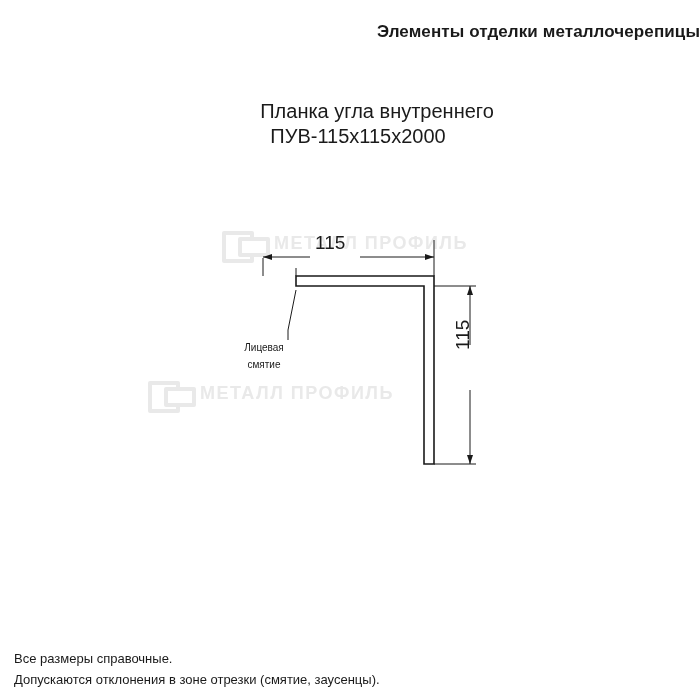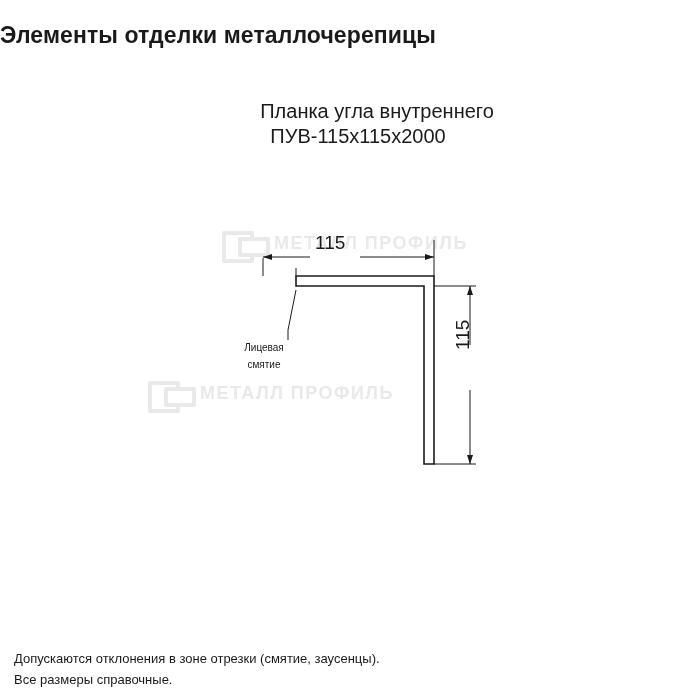--- a/index.html
+++ b/index.html
@@ -22,22 +22,22 @@
     width: 700px;
     height: 700px;
   }
 
   
   .title {
     position: absolute;
     left: 0;
     top: 22px;
     width: 700px;
-    text-align: left;
-    font-size: 23px;
+    text-align: right;
+    font-size: 17px;
     font-weight: bold;
     letter-spacing: 0.1px;
   }
   .subtitle1 {
     position: absolute;
     left: 0;
     top: 100px;
     width: 700px;
     text-align: center;
     font-size: 20px;
@@ -192,17 +192,17 @@
 
   <div class="dim-label dim-top">115</div>
   <div class="dim-label dim-right">115</div>
 
   <div class="face-label">
     <div>Лицевая</div>
     <div>смятие</div>
   </div>
 
   <div class="footer">
+    <div>Все размеры справочные.</div>
     <div>Допускаются отклонения в зоне отрезки (смятие, заусенцы).</div>
-    <div>Все размеры справочные.</div>
   </div>
 
 </div>
 
 </body></html>

